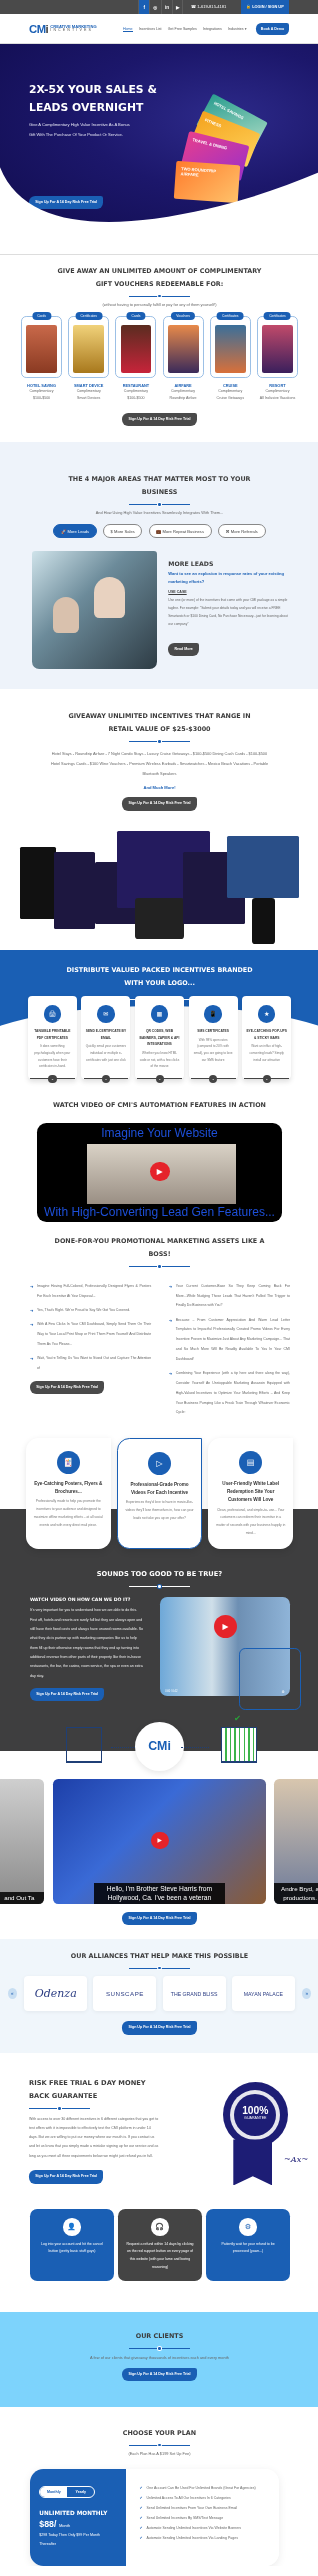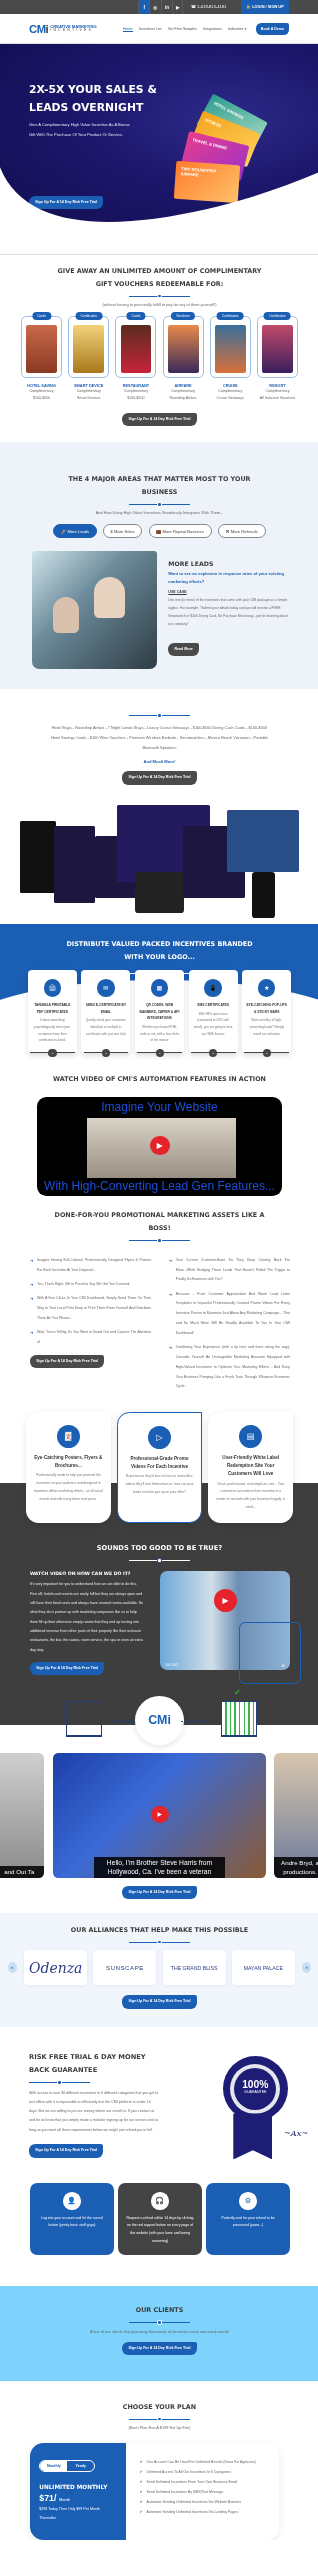--- a/index.html
+++ b/index.html
@@ -283,20 +283,21 @@
       <h3>MORE LEADS</h3>
       <div class="q">Want to see an explosion in response rates of your existing marketing efforts?</div>
       <div class="uc">USE CASE</div>
       <div class="body">Use one (or more) of the incentives that come with your CMI package as a simple tagline. For example: "Submit your details today and you will receive a FREE Smartwatch or $100 Dining Card, No Purchase Necessary...just for learning about our company"</div>
       <div class="btn-dark rm">Read More</div>
     </div>
   </div>
 </div>
 
 <div class="sec give">
+  <div class="h2" style="width:206px;margin:0 auto">GIVEAWAY UNLIMITED INCENTIVES THAT RANGE IN RETAIL VALUE OF $25-$3000</div>
   <div class="divider"></div>
   <div class="list">Hotel Stays - Roundtrip Airfare - 7 Night Condo Stays - Luxury Cruise Getaways - $100-$500 Dining Cash Cards - $100-$500 Hotel Savings Cards - $100 Wine Vouchers - Premium Wireless Earbuds - Smartwatches - Mexico Beach Vacations - Portable Bluetooth Speakers</div>
   <div class="more">And Much More!</div>
   <div style="margin-top:7.2px"><span class="btn-dark">Sign Up For A 14 Day Risk Free Trial</span></div>
   <div class="devices">
     <div class="dv" style="left:19.6px;top:26px;width:36px;height:72px;background:#111"></div>
     <div class="dv" style="left:54px;top:31px;width:41px;height:77px"></div>
     <div class="dv" style="left:95px;top:41px;width:49px;height:62px"></div>
     <div class="dv" style="left:117px;top:10.3px;width:93px;height:77px;background:#241b5e"></div>
     <div class="dv" style="left:135px;top:77px;width:49px;height:41px;background:#222;border-radius:3.1px"></div>
@@ -459,21 +460,21 @@
         <div class="cap" style="left:0;width:52px">Andre Bryd, a productions.</div>
       </div>
 </div>
 <div class="sec" style="margin:4.1px 0 14.4px"><span class="btn-blue">Sign Up For A 14 Day Risk Free Trial</span></div>
 
 <div class="sec alli">
   <div class="h2">OUR ALLIANCES THAT HELP MAKE THIS POSSIBLE</div>
   <div class="divider"></div>
   <div class="logos">
     <div class="arr" style="left:7.7px">«</div>
-    <div class="lg" style="font-style:italic;font-size:14px;font-family:'DejaVu Serif',serif">Odenza</div>
+    <div class="lg" style="font-style:italic;font-size:11px;font-family:'DejaVu Serif',serif">Odenza</div>
     <div class="lg" style="letter-spacing:0.5px">SUNSCAPE</div>
     <div class="lg" style="font-size:5.2px">THE GRAND BLISS</div>
     <div class="lg" style="font-size:5.2px">MAYAN PALACE</div>
     <div class="arr" style="right:7.7px">»</div>
   </div>
   <div style="margin-top:10.3px"><span class="btn-blue">Sign Up For A 14 Day Risk Free Trial</span></div>
 </div>
 
 <div class="risk" style="position:relative">
   <div class="l">
@@ -519,21 +520,21 @@
   <div class="h2">CHOOSE YOUR PLAN</div>
   <div class="divider"></div>
   <div class="sub">(Each Plan Has A $199 Set Up Fee)</div>
   <div class="pbox">
     <div class="pl">
       <div class="toggle">
         <div class="on">Monthly</div>
         <div>Yearly</div>
       </div>
       <h3>UNLIMITED MONTHLY</h3>
-      <div class="price"><span style="font-size:8.8px;font-weight:bold">$71/</span> <span>Month</span></div>
+      <div class="price"><span style="font-size:8.8px;font-weight:bold">$88/</span> <span>Month</span></div>
       <div class="note">$298 Today Then Only $99 Per Month Thereafter</div>
 
     </div>
     <div class="pr">
       <div class="feat">
             <span class="c">✔</span>
             <span>One Account Can Be Used For Unlimited Brands (Great For Agencies)</span>
           </div>
       <div class="feat">
             <span class="c">✔</span>

